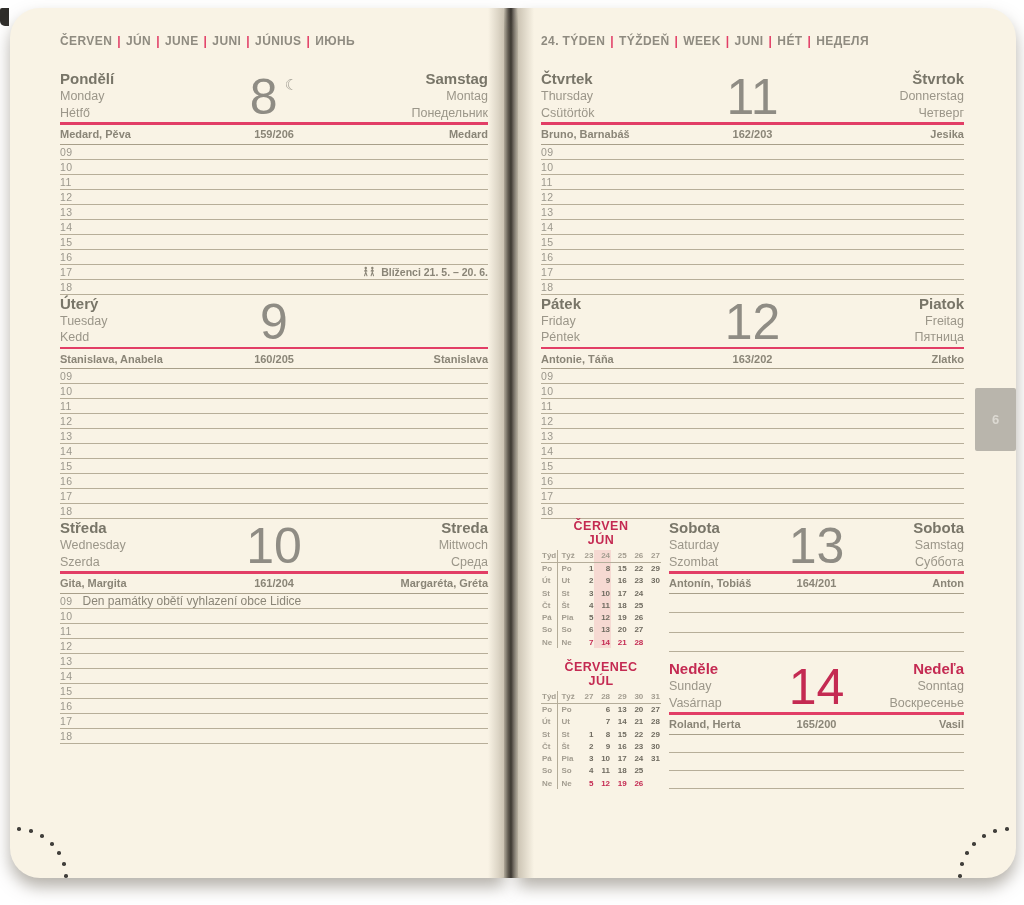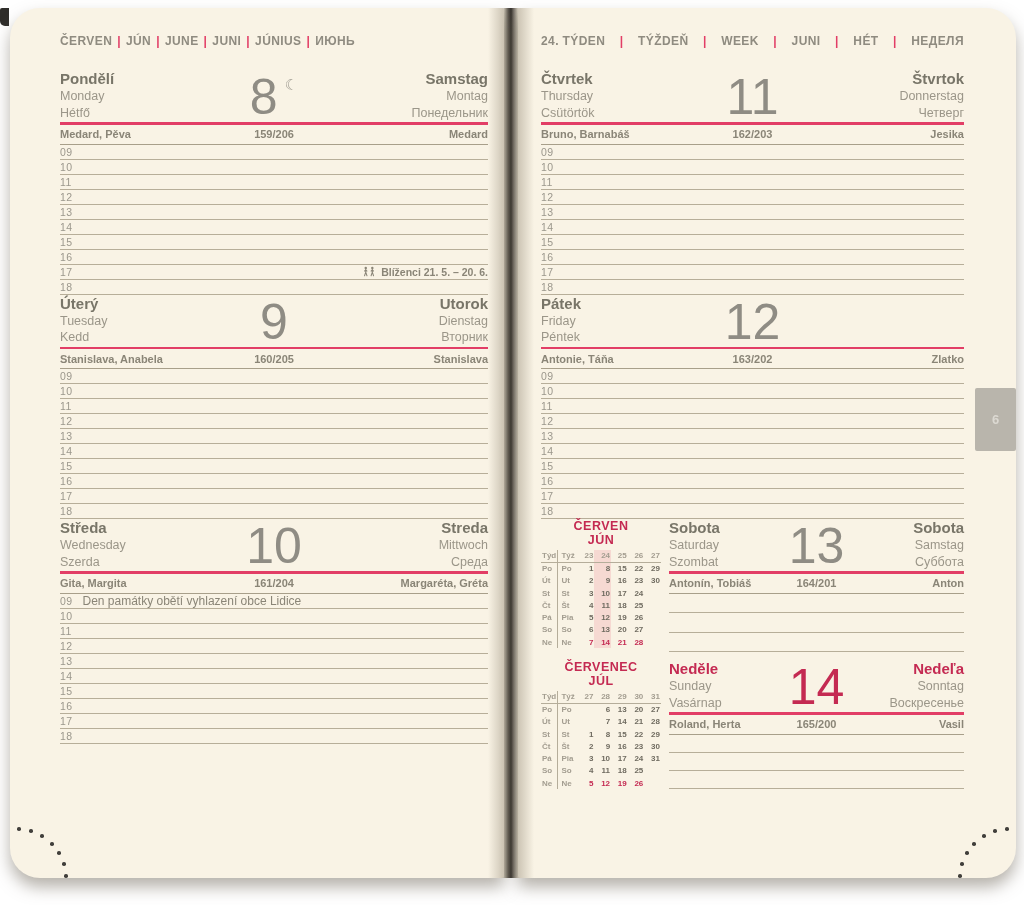--- a/index.html
+++ b/index.html
@@ -19,21 +19,21 @@
     box-shadow:0 9px 16px rgba(110,102,88,.5);}
   .page.left{width:494px; border-radius:30px 2px 2px 30px; padding:20px 16px 0 50px;}
   .page.right{width:498px; border-radius:2px 30px 30px 2px; padding:20px 52px 0 23px;}
   .edge-shade{position:absolute; top:0; bottom:0; width:16px; pointer-events:none;}
   .page.left .edge-shade{right:0; background:linear-gradient(to right, rgba(120,108,88,0), rgba(120,108,88,.35));}
   .page.right .edge-shade{left:0; background:linear-gradient(to left, rgba(120,108,88,0), rgba(120,108,88,.35));}
   .spine{width:14px; height:870px;
     background:linear-gradient(90deg,#c9c2b2 0%,#5e5951 30%,#34302b 50%,#7a746b 70%,#d5cebd 100%);}
   .pageheader{height:26px; margin-bottom:16px; display:flex; align-items:center;
     font-size:12px; font-weight:bold; color:#8f8b80; letter-spacing:.4px; white-space:nowrap;}
-  .page.right .pageheader{justify-content:space-between;}
+  .page.right .pageheader{justify-content:flex-start;}
   .pipe{color:var(--accent); margin:0 5px;}
   .dayhead{height:52px; display:grid; grid-template-columns:1fr 130px 1fr;}
   .n1{font-size:15px; font-weight:bold; color:var(--ink-bold); line-height:18px;}
   .n2{font-size:12.5px; color:var(--ink-light); line-height:16.5px;}
   .names.rgt{text-align:right;}
   .bignum{display:flex; justify-content:center; align-items:flex-start;}
   .numglyph{font-size:50px; line-height:54px; color:var(--ink-num); font-weight:400;}
   .moon{font-size:15px; color:#a6a298; margin-left:7px; margin-top:6px;}
   .redline{height:2.5px; background:var(--accent);}
   .namedayrow{display:flex; align-items:center; height:20px;
@@ -167,25 +167,20 @@
       <section>
         <div class="dayhead">
           <div class="names">
             <div class="n1">Úterý</div>
             <div class="n2">Tuesday</div>
             <div class="n2">Kedd</div>
           </div>
           <div class="bignum">
             <span class="numglyph">9</span>
           </div>
-          <div class="names rgt">
-            <div class="n1">Utorok</div>
-            <div class="n2">Dienstag</div>
-            <div class="n2">Вторник</div>
-          </div>
         </div>
         <div class="redline"></div>
         <div class="namedayrow">
           <span class="nd">Stanislava, Anabela</span>
           <span class="nd c">160/205</span>
           <span class="nd r">Stanislava</span>
         </div>
         <div>
           <div class="slot">
               <span class="h">09</span>
@@ -362,20 +357,25 @@
 
       <section>
         <div class="dayhead">
           <div class="names">
             <div class="n1">Pátek</div>
             <div class="n2">Friday</div>
             <div class="n2">Péntek</div>
           </div>
           <div class="bignum">
             <span class="numglyph">12</span>
+          </div>
+          <div class="names rgt">
+            <div class="n1">Piatok</div>
+            <div class="n2">Freitag</div>
+            <div class="n2">Пятница</div>
           </div>
         </div>
         <div class="redline"></div>
         <div class="namedayrow">
           <span class="nd">Antonie, Táňa</span>
           <span class="nd c">163/202</span>
           <span class="nd r">Zlatko</span>
         </div>
         <div>
           <div class="slot">

